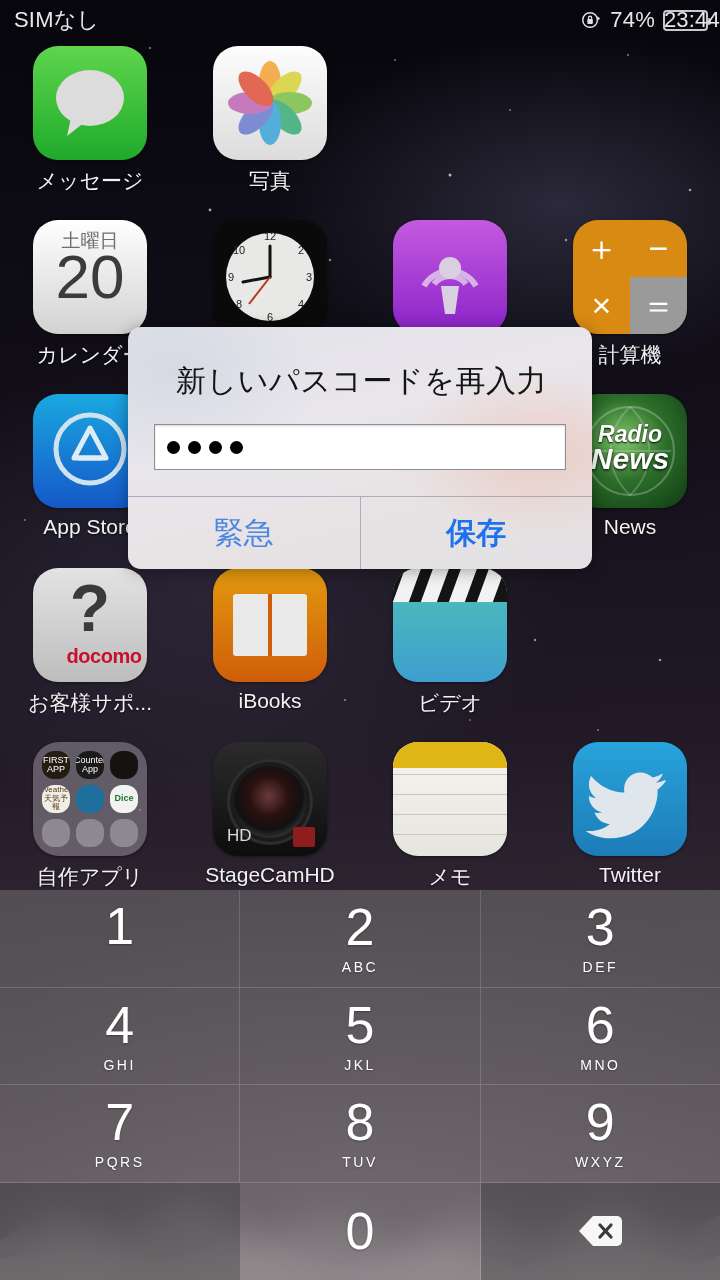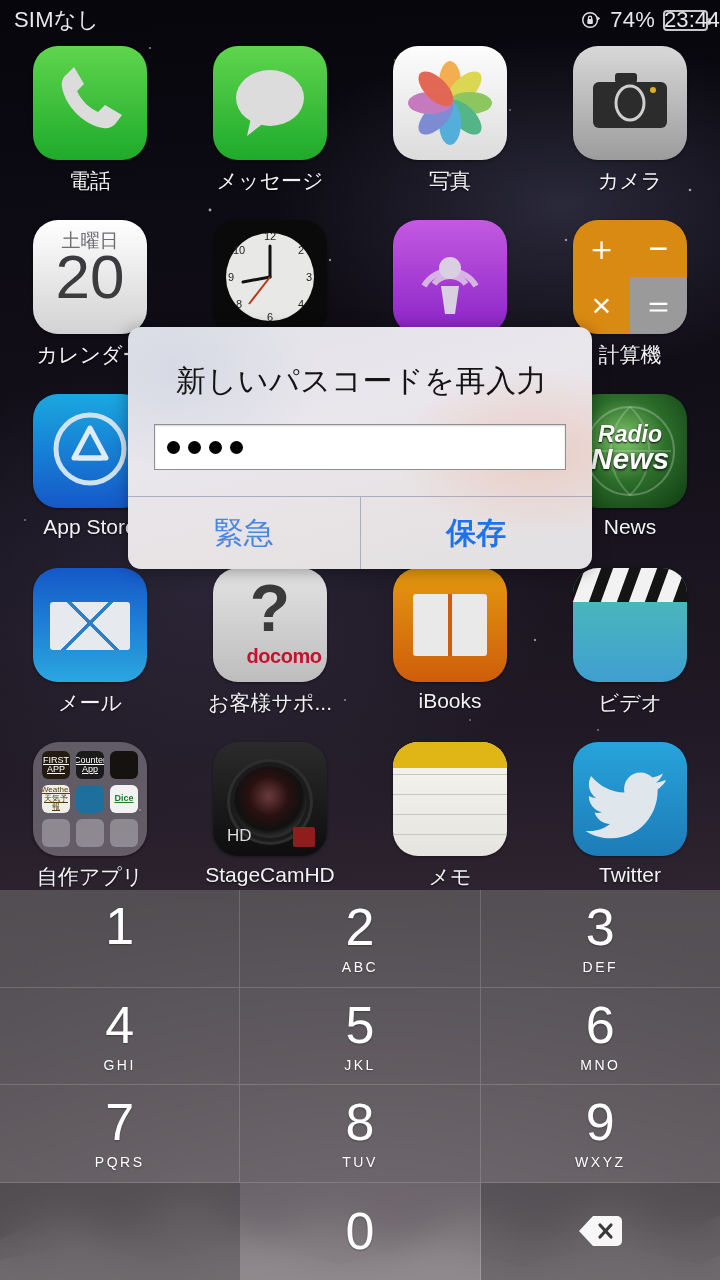--- a/index.html
+++ b/index.html
@@ -146,25 +146,24 @@
 
   
   .mini-grid {
     position:absolute; inset:9px;
     display:grid;
     grid-template-columns: repeat(3, 1fr);
     grid-template-rows: repeat(3, 1fr);
     gap:6px;
   }
   .mini {
-    border-radius:6px;
+    border-radius:12px;
     display:flex; align-items:center; justify-content:center;
     font-size:9px; line-height:1.05; text-align:center; overflow:hidden;
     color:#fff;
-    text-decoration:underline;
   }
   .mini.empty { background: rgba(255,255,255,.28); }
 
   
   .docomo-q { position:absolute; top:2px; left:0; right:0; text-align:center; font-size:66px; color:#3a3a3a; font-weight:bold; }
   .docomo-t { position:absolute; bottom:14px; left:0; right:0; text-align:center; font-size:20px; color:#c8102e; font-weight:bold; letter-spacing:-.5px;padding-left:28px;}
 
   
   .book { position:absolute; left:20px; right:20px; top:26px; bottom:26px; background:#e9e9e9; border-radius:3px; }
   .book::after { content:""; position:absolute; left:50%; top:0; bottom:0; width:4px; margin-left:-2px; background:#cf5d0b; }
@@ -359,28 +358,20 @@
       </svg>
       <span class="batt-pct">74%</span>
       <span class="battery"><span class="fill" style="width:74%"></span></span>
     </div>
   </div>
 
   <div class="home">
 
     <div class="row">
       <div class="app">
-        <div class="icon ic-phone">
-          <svg class="glyph" viewBox="0 0 114 114">
-              <path d="M34 28c-4 3-6 8-5 13 3 19 22 38 41 41 5 1 10-1 13-5l6-8-17-10-7 7c-9-4-17-12-21-21l7-7-10-17z" fill="#dcdcdc"></path>
-            </svg>
-        </div>
-        <div class="label">電話</div>
-      </div>
-      <div class="app">
         <div class="icon ic-msg">
           <svg class="glyph" viewBox="0 0 114 114">
               <ellipse cx="57" cy="52" rx="34" ry="28" fill="#dcdcdc"></ellipse>
               <path d="M38 72 L34 90 L52 76 z" fill="#dcdcdc"></path>
             </svg>
         </div>
         <div class="label">メッセージ</div>
       </div>
       <div class="app">
         <div class="icon ic-photos">
@@ -391,31 +382,20 @@
               <ellipse rx="11" ry="22" cy="-20" fill="#7ec24a" transform="rotate(90)"></ellipse>
               <ellipse rx="11" ry="22" cy="-20" fill="#3fae78" transform="rotate(135)"></ellipse>
               <ellipse rx="11" ry="22" cy="-20" fill="#3fa8d8" transform="rotate(180)"></ellipse>
               <ellipse rx="11" ry="22" cy="-20" fill="#6e7fd0" transform="rotate(225)"></ellipse>
               <ellipse rx="11" ry="22" cy="-20" fill="#c06ab8" transform="rotate(270)"></ellipse>
               <ellipse rx="11" ry="22" cy="-20" fill="#e0553f" transform="rotate(315)"></ellipse>
             </g>
           </svg>
         </div>
         <div class="label">写真</div>
-      </div>
-      <div class="app">
-        <div class="icon ic-camera">
-          <svg class="glyph" viewBox="0 0 114 114">
-            <rect x="20" y="36" width="74" height="46" rx="6" fill="#2c2c2c"></rect>
-            <rect x="42" y="27" width="22" height="10" rx="3" fill="#2c2c2c"></rect>
-            <ellipse cx="57" cy="57" rx="14" ry="17" fill="none" stroke="#cfcfcf" stroke-width="3"></ellipse>
-            <circle cx="80" cy="44" r="3" fill="#e0b020"></circle>
-          </svg>
-        </div>
-        <div class="label">カメラ</div>
       </div>
     </div>
 
     <div class="row">
       <div class="app">
         <div class="icon ic-cal">
           <div class="cal-day">土曜日</div>
           <div class="cal-num">20</div>
         </div>
         <div class="label">カレンダー</div>
@@ -488,26 +468,20 @@
           </svg>
           <div class="news-t1">Radio</div>
           <div class="news-t2">News</div>
         </div>
         <div class="label">News</div>
       </div>
     </div>
 
     <div class="row">
       <div class="app">
-        <div class="icon ic-mail">
-          <div class="env"></div>
-        </div>
-        <div class="label">メール</div>
-      </div>
-      <div class="app">
         <div class="icon ic-docomo">
           <div class="docomo-q">?</div>
           <div class="docomo-t">docomo</div>
         </div>
         <div class="label">お客様サポ...</div>
       </div>
       <div class="app">
         <div class="icon ic-ibooks">
           <div class="book"></div>
         </div>

